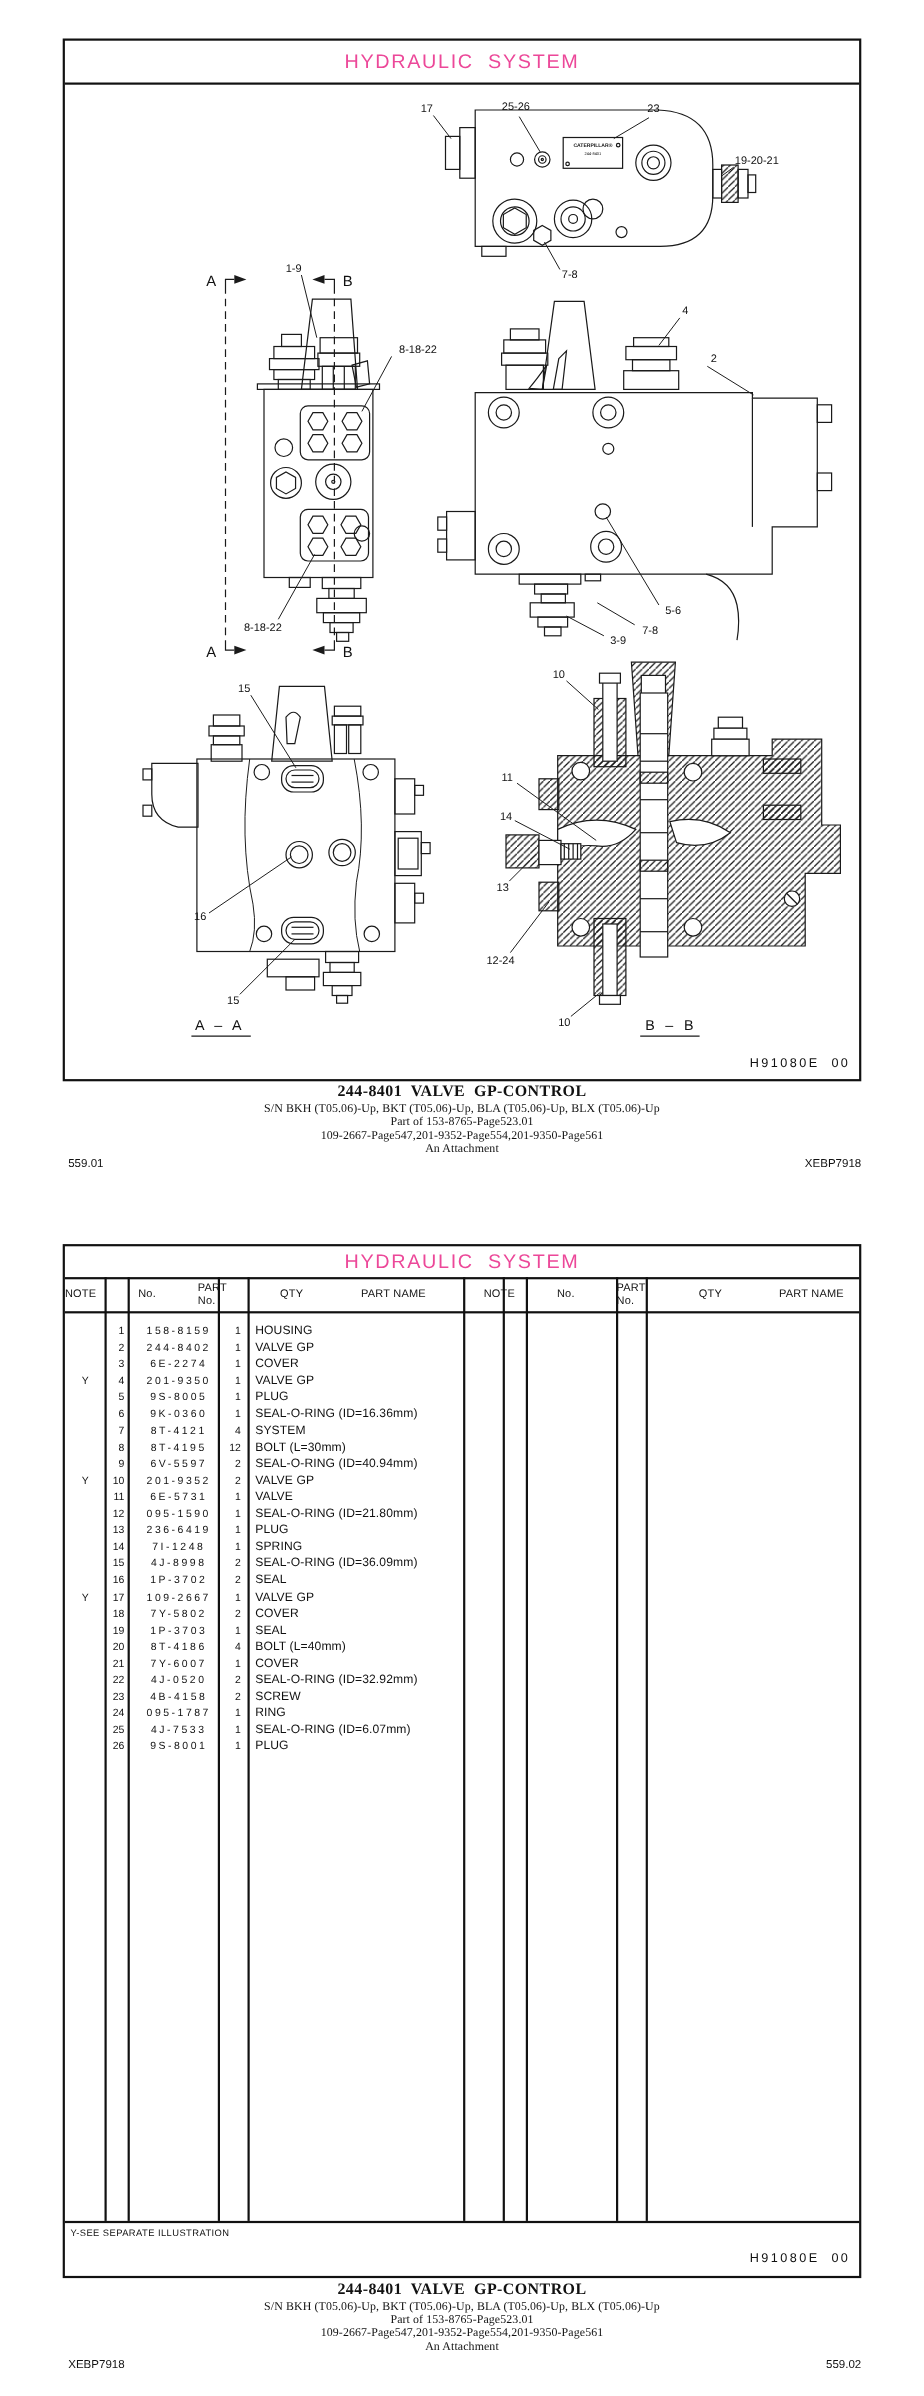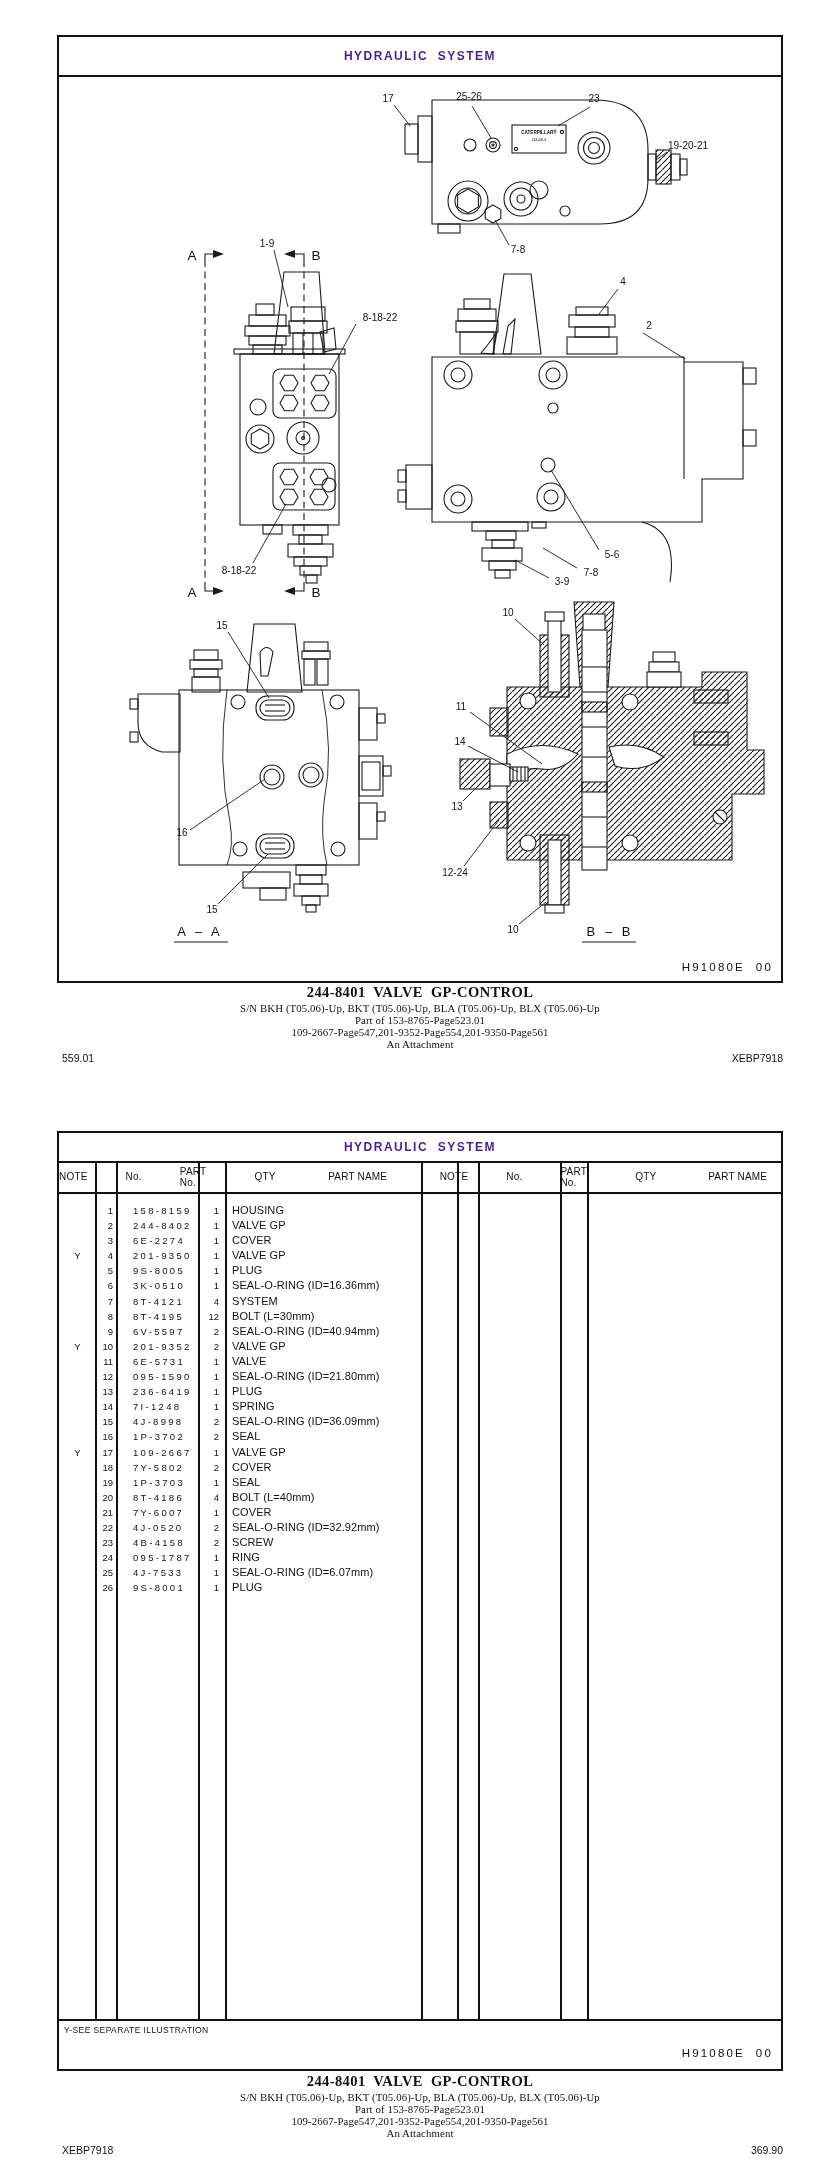--- a/index.html
+++ b/index.html
@@ -1,20 +1,20 @@
 <!DOCTYPE html>
 <html><head>
 <meta charset="utf-8">
 <style>
   html,body{margin:0;padding:0;background:#ffffff;}
   .sheet{position:relative;width:840px;height:2178px;background:#fff;
          font-family:"Liberation Sans",sans-serif;color:#111;}
   .page{position:absolute;left:57px;width:722px;border:2px solid #111;background:#fff;}
   .band{height:38px;border-bottom:2px solid #111;display:flex;align-items:center;justify-content:center;}
-  .band h1{margin:0;font-size:12px;font-weight:bold;letter-spacing:1.5px;white-space:pre;color:#4c1d95;}
+  .band h1{margin:0;font-size:18px;font-weight:normal;letter-spacing:1.5px;white-space:pre;color:#ec4899;}
   #p2 .band{height:28px;}
   .art{position:relative;height:904px;overflow:hidden;}
   .docnum{position:absolute;right:8px;font-size:11.5px;letter-spacing:2.2px;color:#111;white-space:pre;}
   #p1 .docnum{bottom:8px;}
   
   .caption{position:absolute;left:57px;width:726px;text-align:center;line-height:1.12;font-family:Liberation Serif, serif;}
   .cap-title{font-size:14.5px;font-weight:bold;letter-spacing:.4px;white-space:pre;margin-bottom:2px;}
   .cap-line{font-size:10.8px;letter-spacing:.1px;}
   .pfoot{position:absolute;left:57px;width:726px;font-size:10.5px;}
   .pfoot .l{position:absolute;left:5px;}
@@ -22,21 +22,21 @@
   
   .tablearea{position:absolute;top:28px;left:0;right:0;height:858px;}
   .thead{height:31px;border-bottom:2px solid #111;display:flex;gap:38px;}
   .thead .hc{display:flex;align-items:center;justify-content:center;font-size:10px;letter-spacing:.2px;box-sizing:border-box;}
   .tbody{position:relative;height:825px;padding-top:9px;box-sizing:border-box;}
   .vline{position:absolute;top:0;width:2px;background:#111;height:100%;}
   .prow{display:flex;height:15.1px;line-height:15.1px;font-size:9.5px;}
   .c{box-sizing:border-box;overflow:hidden;white-space:nowrap;}
   .c-note{width:37px;text-align:center;}
   .c-no{width:21px;text-align:right;padding-right:4px;}
-  .c-part{width:82px;text-align:left;padding-right:7px;letter-spacing:2.3px;padding-left:16px;}
+  .c-part{width:82px;text-align:center;padding-right:7px;letter-spacing:2.3px;padding-left:16px;}
   .c-qty{width:27px;text-align:right;padding-right:7px;}
   .c-name{width:196px;text-align:left;padding-left:6px;font-size:11px;letter-spacing:.1px;}
   .footrow{position:absolute;top:886px;left:0;right:0;height:48px;border-top:2px solid #111;}
   .footnote{position:absolute;top:4px;left:5px;font-size:8.5px;letter-spacing:.4px;}
   #p2 .docnum{bottom:10px;}
   
   .ln path,.ln rect,.ln circle,.ln polygon,.ln line,.ln ellipse{fill:none;stroke:#1a1a1a;stroke-width:1.1;}
   .ln .wf{fill:#ffffff;}
   .ln .hf{fill:url(#hatch);}
   .ln .ld{stroke-width:.9;}
@@ -404,21 +404,21 @@
           <div class="prow">
             <div class="c c-note"></div>
             <div class="c c-no">5</div>
             <div class="c c-part">9S-8005</div>
             <div class="c c-qty">1</div>
             <div class="c c-name">PLUG</div>
           </div>
           <div class="prow">
             <div class="c c-note"></div>
             <div class="c c-no">6</div>
-            <div class="c c-part">3K-0510</div>
+            <div class="c c-part">9K-0360</div>
             <div class="c c-qty">1</div>
             <div class="c c-name">SEAL-O-RING (ID=16.36mm)</div>
           </div>
           <div class="prow">
             <div class="c c-note"></div>
             <div class="c c-no">7</div>
             <div class="c c-part">8T-4121</div>
             <div class="c c-qty">4</div>
             <div class="c c-name">SYSTEM</div>
           </div>
@@ -576,16 +576,16 @@
   <div class="caption" style="top:2073px;">
     <div class="cap-title">244-8401  VALVE  GP-CONTROL</div>
     <div class="cap-line">S/N BKH (T05.06)-Up, BKT (T05.06)-Up, BLA (T05.06)-Up, BLX (T05.06)-Up</div>
     <div class="cap-line">Part of 153-8765-Page523.01</div>
     <div class="cap-line">109-2667-Page547,201-9352-Page554,201-9350-Page561</div>
     <div class="cap-line">An Attachment</div>
   </div>
 
   <div class="pfoot" style="top:2144px;">
     <span class="l">XEBP7918</span>
-    <span class="r">369.90</span>
+    <span class="r">559.02</span>
   </div>
 
 </div>
 
 </body></html>

